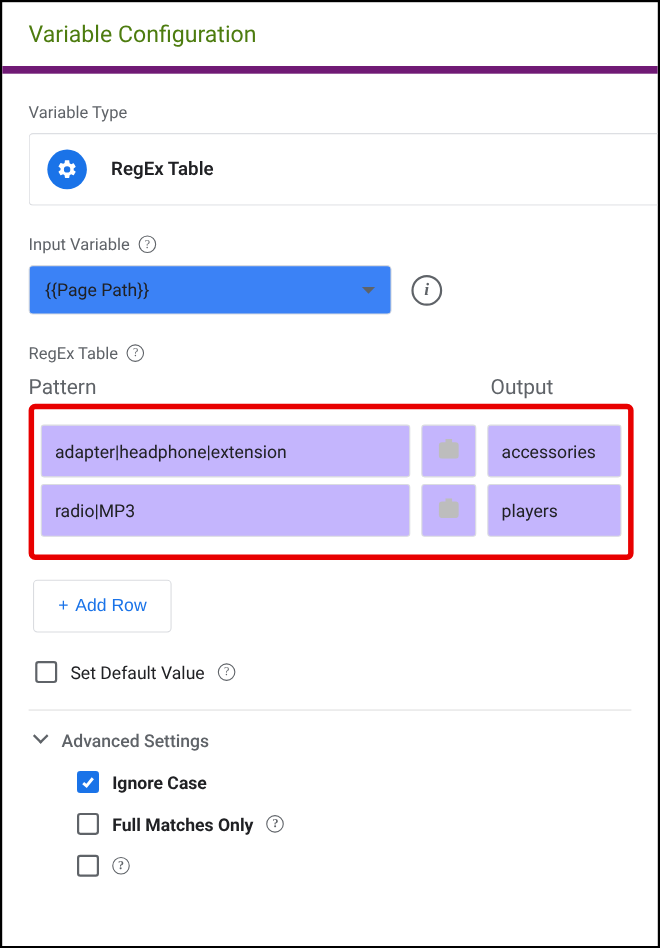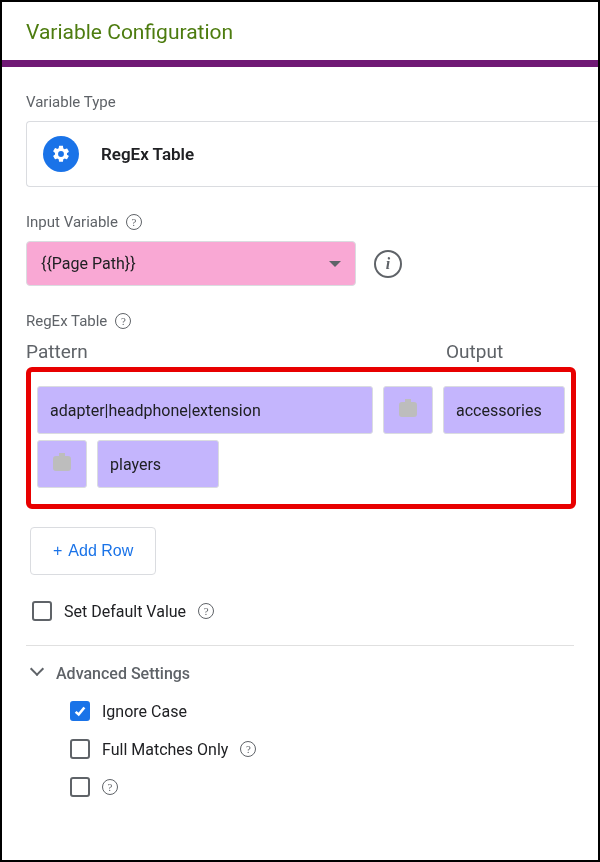--- a/index.html
+++ b/index.html
@@ -83,21 +83,21 @@
     flex: 0 0 330px;
     border: 1px solid #dadce0;
     border-radius: 4px;
     padding: 12px 14px;
     font-size: 16px;
     color: #202124;
     display: flex;
     align-items: center;
     justify-content: space-between;
     cursor: pointer;
-    background: #f9a8d4;
+    background: #3b82f6;
   }
   .caret-down {
     width: 0; height: 0;
     border-left: 6px solid transparent;
     border-right: 6px solid transparent;
     border-top: 6px solid #5f6368;
   }
   .info-circle {
     width: 28px;
     height: 28px;
@@ -210,20 +210,21 @@
     margin-left: 6px;
   }
   .adv-title {
     font-size: 16px;
     font-weight: 500;
     color: #5f6368;
   }
   .adv-body {
     padding-left: 44px;
     margin-top: 10px;
+    font-weight: bold;
   }
   .adv-body .check-row { margin-top: 18px; font-size: 16px; }
 </style>
 </head>
 <body>
 
 <div class="header">Variable Configuration</div>
 
 <div class="section">
 
@@ -266,20 +267,21 @@
       <div class="cell brick">
         <span class="brick-icon">
           <svg viewBox="0 0 24 18">
               <path d="M6 3h3V0h6v3h3a3 3 0 0 1 3 3v9a3 3 0 0 1-3 3H6a3 3 0 0 1-3-3V6a3 3 0 0 1 3-3Zm4 7h4v2h-4z"></path>
             </svg>
         </span>
       </div>
       <div class="cell output">accessories</div>
     </div>
     <div class="regex-row">
+      <div class="cell pattern">radio|MP3</div>
       <div class="cell brick">
         <span class="brick-icon">
           <svg viewBox="0 0 24 18">
               <path d="M6 3h3V0h6v3h3a3 3 0 0 1 3 3v9a3 3 0 0 1-3 3H6a3 3 0 0 1-3-3V6a3 3 0 0 1 3-3Zm4 7h4v2h-4z"></path>
             </svg>
         </span>
       </div>
       <div class="cell output">players</div>
     </div>
   </div>

